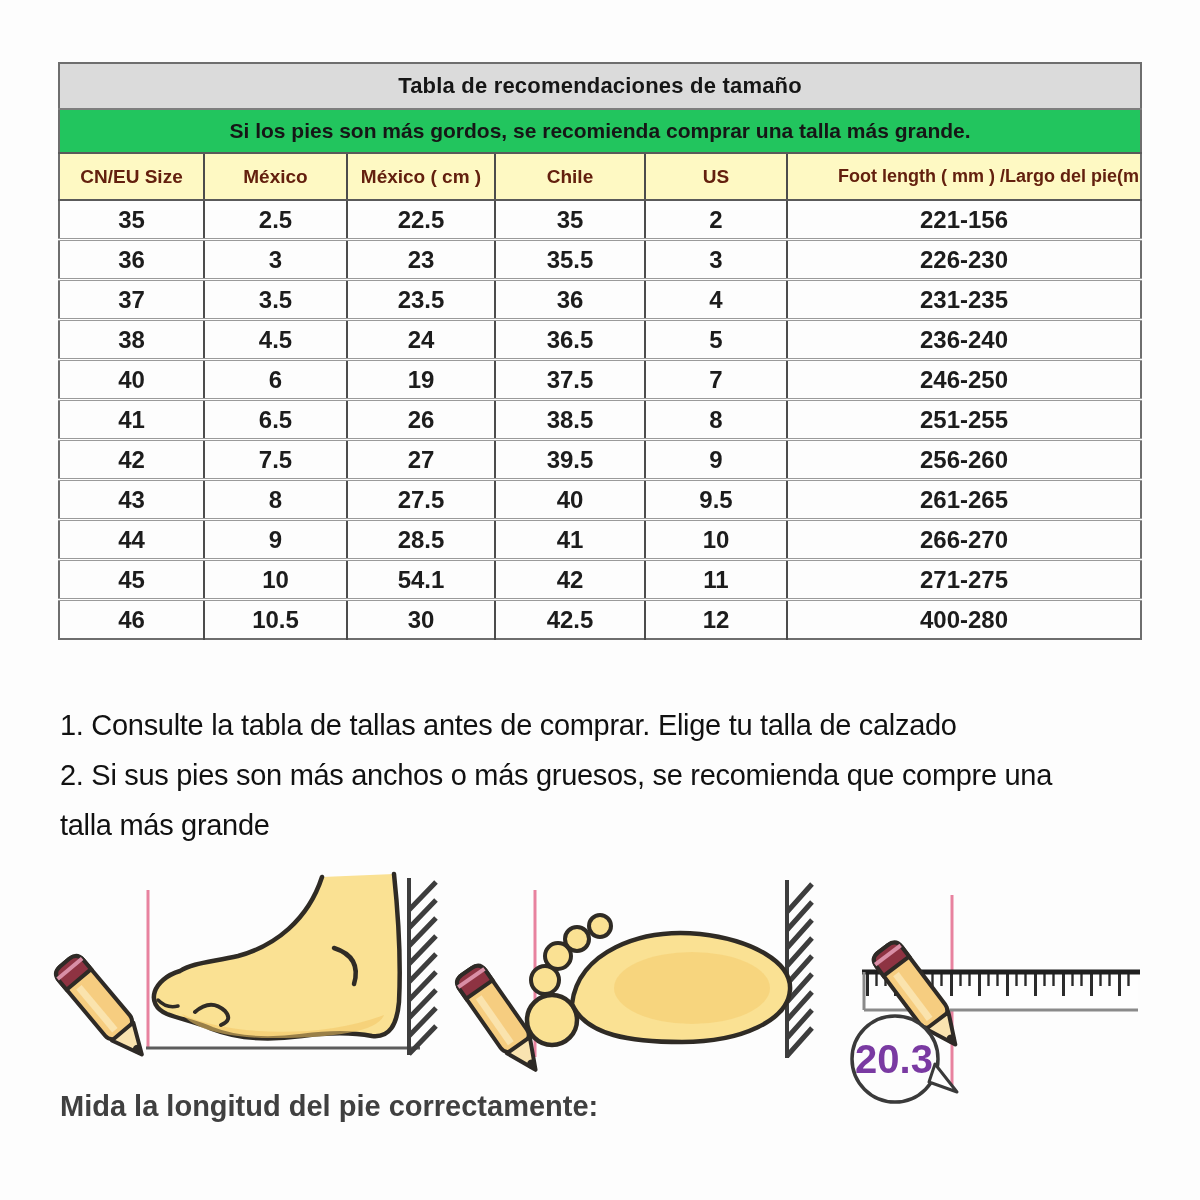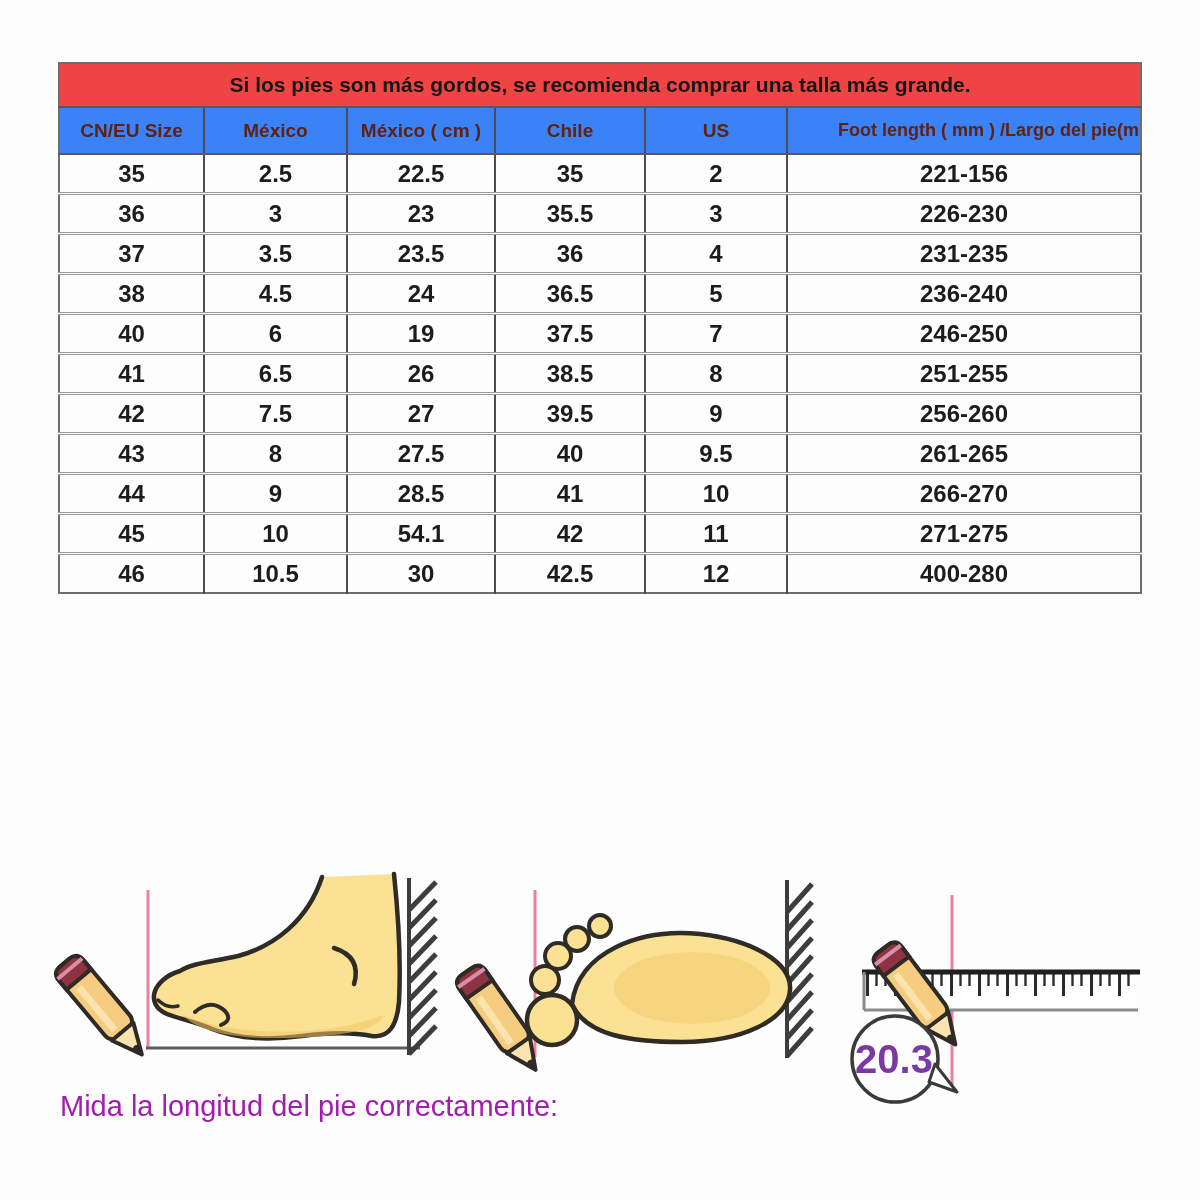--- a/index.html
+++ b/index.html
@@ -21,25 +21,25 @@
   }
   table.size-table td,table.size-table th{
     text-align:center;vertical-align:middle;
     font-weight:bold;overflow:hidden;white-space:nowrap;
   }
   tr.title-row td{
     background:#dbdbdb;height:42px;font-size:22px;color:#161616;
     border-bottom:2px solid #7e7e7e;letter-spacing:.2px;
   }
   tr.subtitle-row td{
-    background:#ef4444;height:40px;font-size:21px;color:#161616;
+    background:#22c55e;height:40px;font-size:21px;color:#161616;
     border-bottom:2px solid #5a5a5a;
   }
   tr.header-row th{
-    background:#3b82f6;color:#63200e;height:43px;font-size:19px;
+    background:#fef9c3;color:#63200e;height:43px;font-size:19px;
     border-left:2px solid #4c4c4c;border-bottom:2px solid #5a5a5a;
   }
   tr.header-row th:first-child{border-left:none;}
   tr.header-row th.col-foot{
     text-align:right;padding-left:24px;font-size:18px;
   }
   tbody td{
     height:35px;font-size:24px;color:#1c1c1c;
     border-left:2px solid #4c4c4c;
     border-bottom:3px double #9a9a9a;
@@ -48,41 +48,44 @@
   tbody tr:last-child td{border-bottom:none;}
 
   
   .instructions{
     position:absolute;left:60px;top:700px;width:1110px;
     font-size:29px;line-height:50px;color:#111;
     letter-spacing:-0.3px;
   }
   .caption{
     position:absolute;left:60px;top:1090px;
-    font-size:29px;font-weight:normal;color:#a21caf;
+    font-size:29px;font-weight:bold;color:#404040;
   }
 
   
   svg.illus{position:absolute;left:0;top:852px;}
 </style>
 </head>
 <body>
 
 <div class="page">
 
   <table class="size-table">
     <colgroup>
       <col style="width:145px">
         <col style="width:143px">
         <col style="width:148px">
       <col style="width:150px">
         <col style="width:142px">
         <col style="width:354px">
     </colgroup>
     <thead>
+      <tr class="title-row">
+        <td colspan="6">Tabla de recomendaciones de tamaño</td>
+      </tr>
       <tr class="subtitle-row">
         <td colspan="6">Si los pies son más gordos, se recomienda comprar una talla más grande.</td>
       </tr>
       <tr class="header-row" id="header-row">
           <th>CN/EU Size</th>
           <th>México</th>
           <th>México ( cm )</th>
           <th>Chile</th>
           <th>US</th>
           <th class="col-foot">Foot length ( mm ) /Largo del pie(m</th>
@@ -173,20 +176,25 @@
           <td>46</td>
           <td>10.5</td>
           <td>30</td>
           <td>42.5</td>
           <td>12</td>
           <td>400-280</td>
         </tr>
       </tbody>
   </table>
 
+  <div class="instructions">
+    <div>1. Consulte la tabla de tallas antes de comprar. Elige tu talla de calzado</div>
+    <div>2. Si sus pies son más anchos o más gruesos, se recomienda que compre una</div>
+    <div>talla más grande</div>
+  </div>
 
   <svg class="illus" width="1200" height="268" viewBox="0 0 1200 268">
     <defs>
       <g id="pencil">
         <rect x="-16" y="-58" width="32" height="92" rx="10" fill="#f6cd80" stroke="#2e2a26" stroke-width="4"></rect>
         <line x1="-5" y1="-30" x2="-5" y2="26" stroke="#fbe7b5" stroke-width="7" opacity="0.85"></line>
         <path d="M -16,-48 Q -16,-58 -6,-58 L 6,-58 Q 16,-58 16,-48 L 16,-36 L -16,-36 Z" fill="#8e3342" stroke="#2e2a26" stroke-width="4"></path>
         <line x1="-16" y1="-50" x2="16" y2="-50" stroke="#d98fa6" stroke-width="4"></line>
         <path d="M -14,32 L 0,62 L 14,32 Z" fill="#f9e3b0" stroke="#2e2a26" stroke-width="4" stroke-linejoin="round"></path>
         <circle cx="0" cy="55" r="4.5" fill="#2e2a26"></circle>

